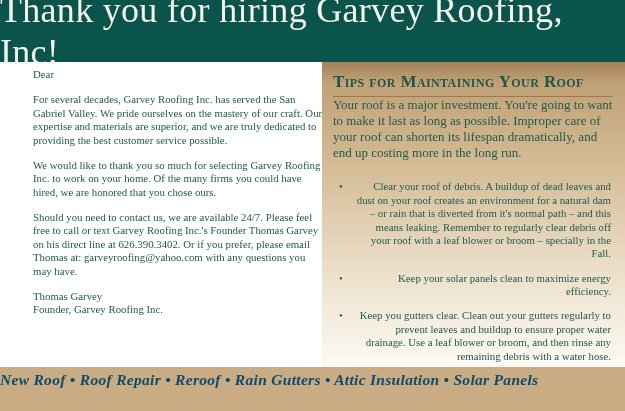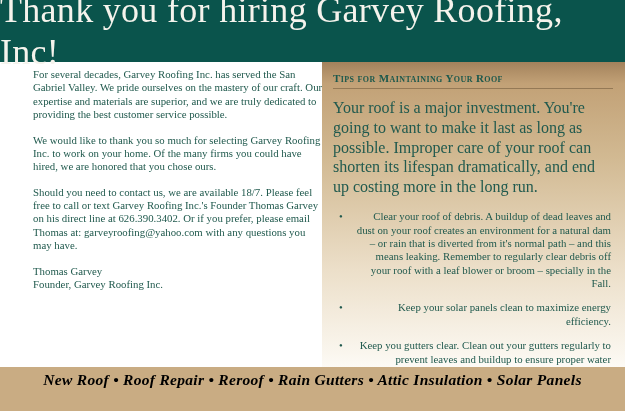--- a/index.html
+++ b/index.html
@@ -27,62 +27,63 @@
   .letter p{margin:0 0 12px 0;}
   .letter .sig{margin-bottom:0;}
   
   .panel{
     position:absolute;left:322px;top:62px;width:303px;height:306px;
     background:linear-gradient(180deg,#a3825c 0%,#c2a176 7%,#d2ba93 32%,#ecdfc9 68%,#faf6ee 95%,#fdfbf6 100%);
   }
   .panel-inner{padding:10px 12px 0 11px;}
   .tips-heading{
     font-variant:small-caps;font-weight:bold;color:#1b584c;
-    font-size:11px;letter-spacing:.4px;
-    padding-bottom:4px;margin-bottom:9px;
+    font-size:17px;letter-spacing:.4px;
+    padding-bottom:4px;
     border-bottom:1px solid rgba(92,72,44,.45);
   }
-  .tips-intro{color:#215a4e;font-size:16px;line-height:1.24;margin:0 0 13px 0;}
+  .tips-intro{color:#215a4e;font-size:13px;line-height:1.24;margin:0 0 19px 0;}
   .bullet{
     display:flex;color:#215a4e;font-size:10.8px;line-height:1.24;
     margin:0 0 11px 0;
   }
   .bullet .dot{width:9px;flex:none;margin-left:6px;margin-right:8px;}
   .bullet .btxt{flex:1;padding-right:2px;text-align:right;}
   .phone{
     text-align:center;color:#19584c;font-size:27px;font-weight:600;
     margin-top:10px;letter-spacing:.5px;
   }
   .website{
     text-align:center;color:#19584c;font-variant:small-caps;font-weight:bold;
     font-size:12.5px;letter-spacing:.5px;margin-top:11px;
   }
   
   .footer-banner{
     position:absolute;left:0;bottom:0;width:625px;height:44px;
     background:#c9ac83;
   }
   .footer-banner .services{
-    text-align:center;color:#000000;font-style:italic;font-weight:600;
+    text-align:left;color:#0c4a6e;font-style:italic;font-weight:600;
     font-size:15.5px;padding-top:4px;letter-spacing:.3px;
   }
 </style>
 </head>
 <body>
 
 <div class="card">
 
   <div class="top-banner">
     <div class="title">Thank you for hiring Garvey Roofing, Inc!</div>
   </div>
 
   <div class="letter">
+    <p>Dear</p>
     <p>For several decades, Garvey Roofing Inc. has served the San Gabriel Valley. We pride ourselves on the mastery of our craft. Our expertise and materials are superior, and we are truly dedicated to providing the best customer service possible.</p>
     <p>We would like to thank you so much for selecting Garvey Roofing Inc. to work on your home. Of the many firms you could have hired, we are honored that you chose ours.</p>
-    <p>Should you need to contact us, we are available 18/7. Please feel free to call or text Garvey Roofing Inc.'s Founder Thomas Garvey on his direct line at 626.390.3402. Or if you prefer, please email Thomas at: garveyroofing@yahoo.com with any questions you may have.</p>
+    <p>Should you need to contact us, we are available 24/7. Please feel free to call or text Garvey Roofing Inc.'s Founder Thomas Garvey on his direct line at 626.390.3402. Or if you prefer, please email Thomas at: garveyroofing@yahoo.com with any questions you may have.</p>
     <p class="sig">Thomas Garvey</p>
     <p class="sig">Founder, Garvey Roofing Inc.</p>
   </div>
 
   <div class="panel">
     <div class="panel-inner">
       <div class="tips-heading">Tips for Maintaining Your Roof</div>
       <p class="tips-intro">Your roof is a major investment. You're going to want to make it last as long as possible. Improper care of your roof can shorten its lifespan dramatically, and end up costing more in the long run.</p>
 
       <div class="bullet">

